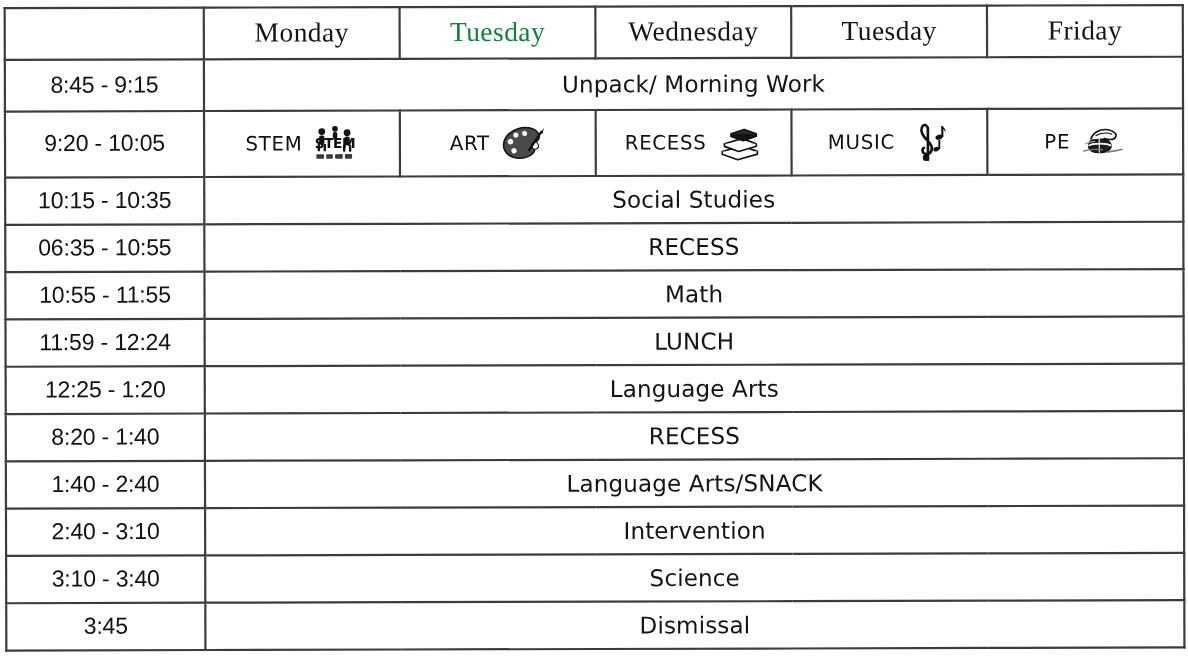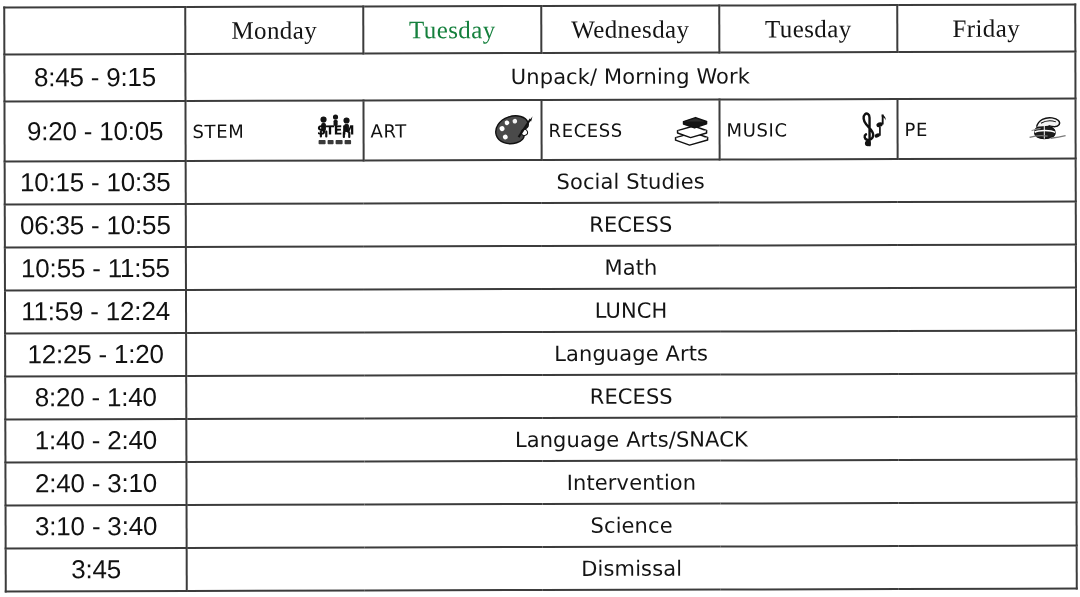--- a/index.html
+++ b/index.html
@@ -55,21 +55,21 @@
     letter-spacing: 0.4px;
     color: #141414;
     font-family: Liberation Serif, serif;
     font-weight: 400;
   }
   th.day-head.faded { color: #15803d; }
   th.corner-cell { }
 
   
   td.time-cell {
-    font-size: 26px;
+    font-size: 21px;
     font-weight: 700;
     color: #111111;
     letter-spacing: -0.2px;
     white-space: nowrap;
   }
 
   
   td.activity-cell {
     font-size: 21px;
     color: #141414;
@@ -78,21 +78,21 @@
   }
 
   
   tr.specials-row { height: 60px; }
 
   td.special-cell { padding: 0 4px; }
 
   .special-inner {
     display: flex;
     align-items: center;
-    justify-content: space-between;
+    justify-content: center;
     gap: 9px;
     width: 100%;
   }
   .special-label {
     font-size: 18px;
     letter-spacing: 0.6px;
     color: #111111;
     font-family: "DejaVu Sans", sans-serif;
     white-space: nowrap;
   }

